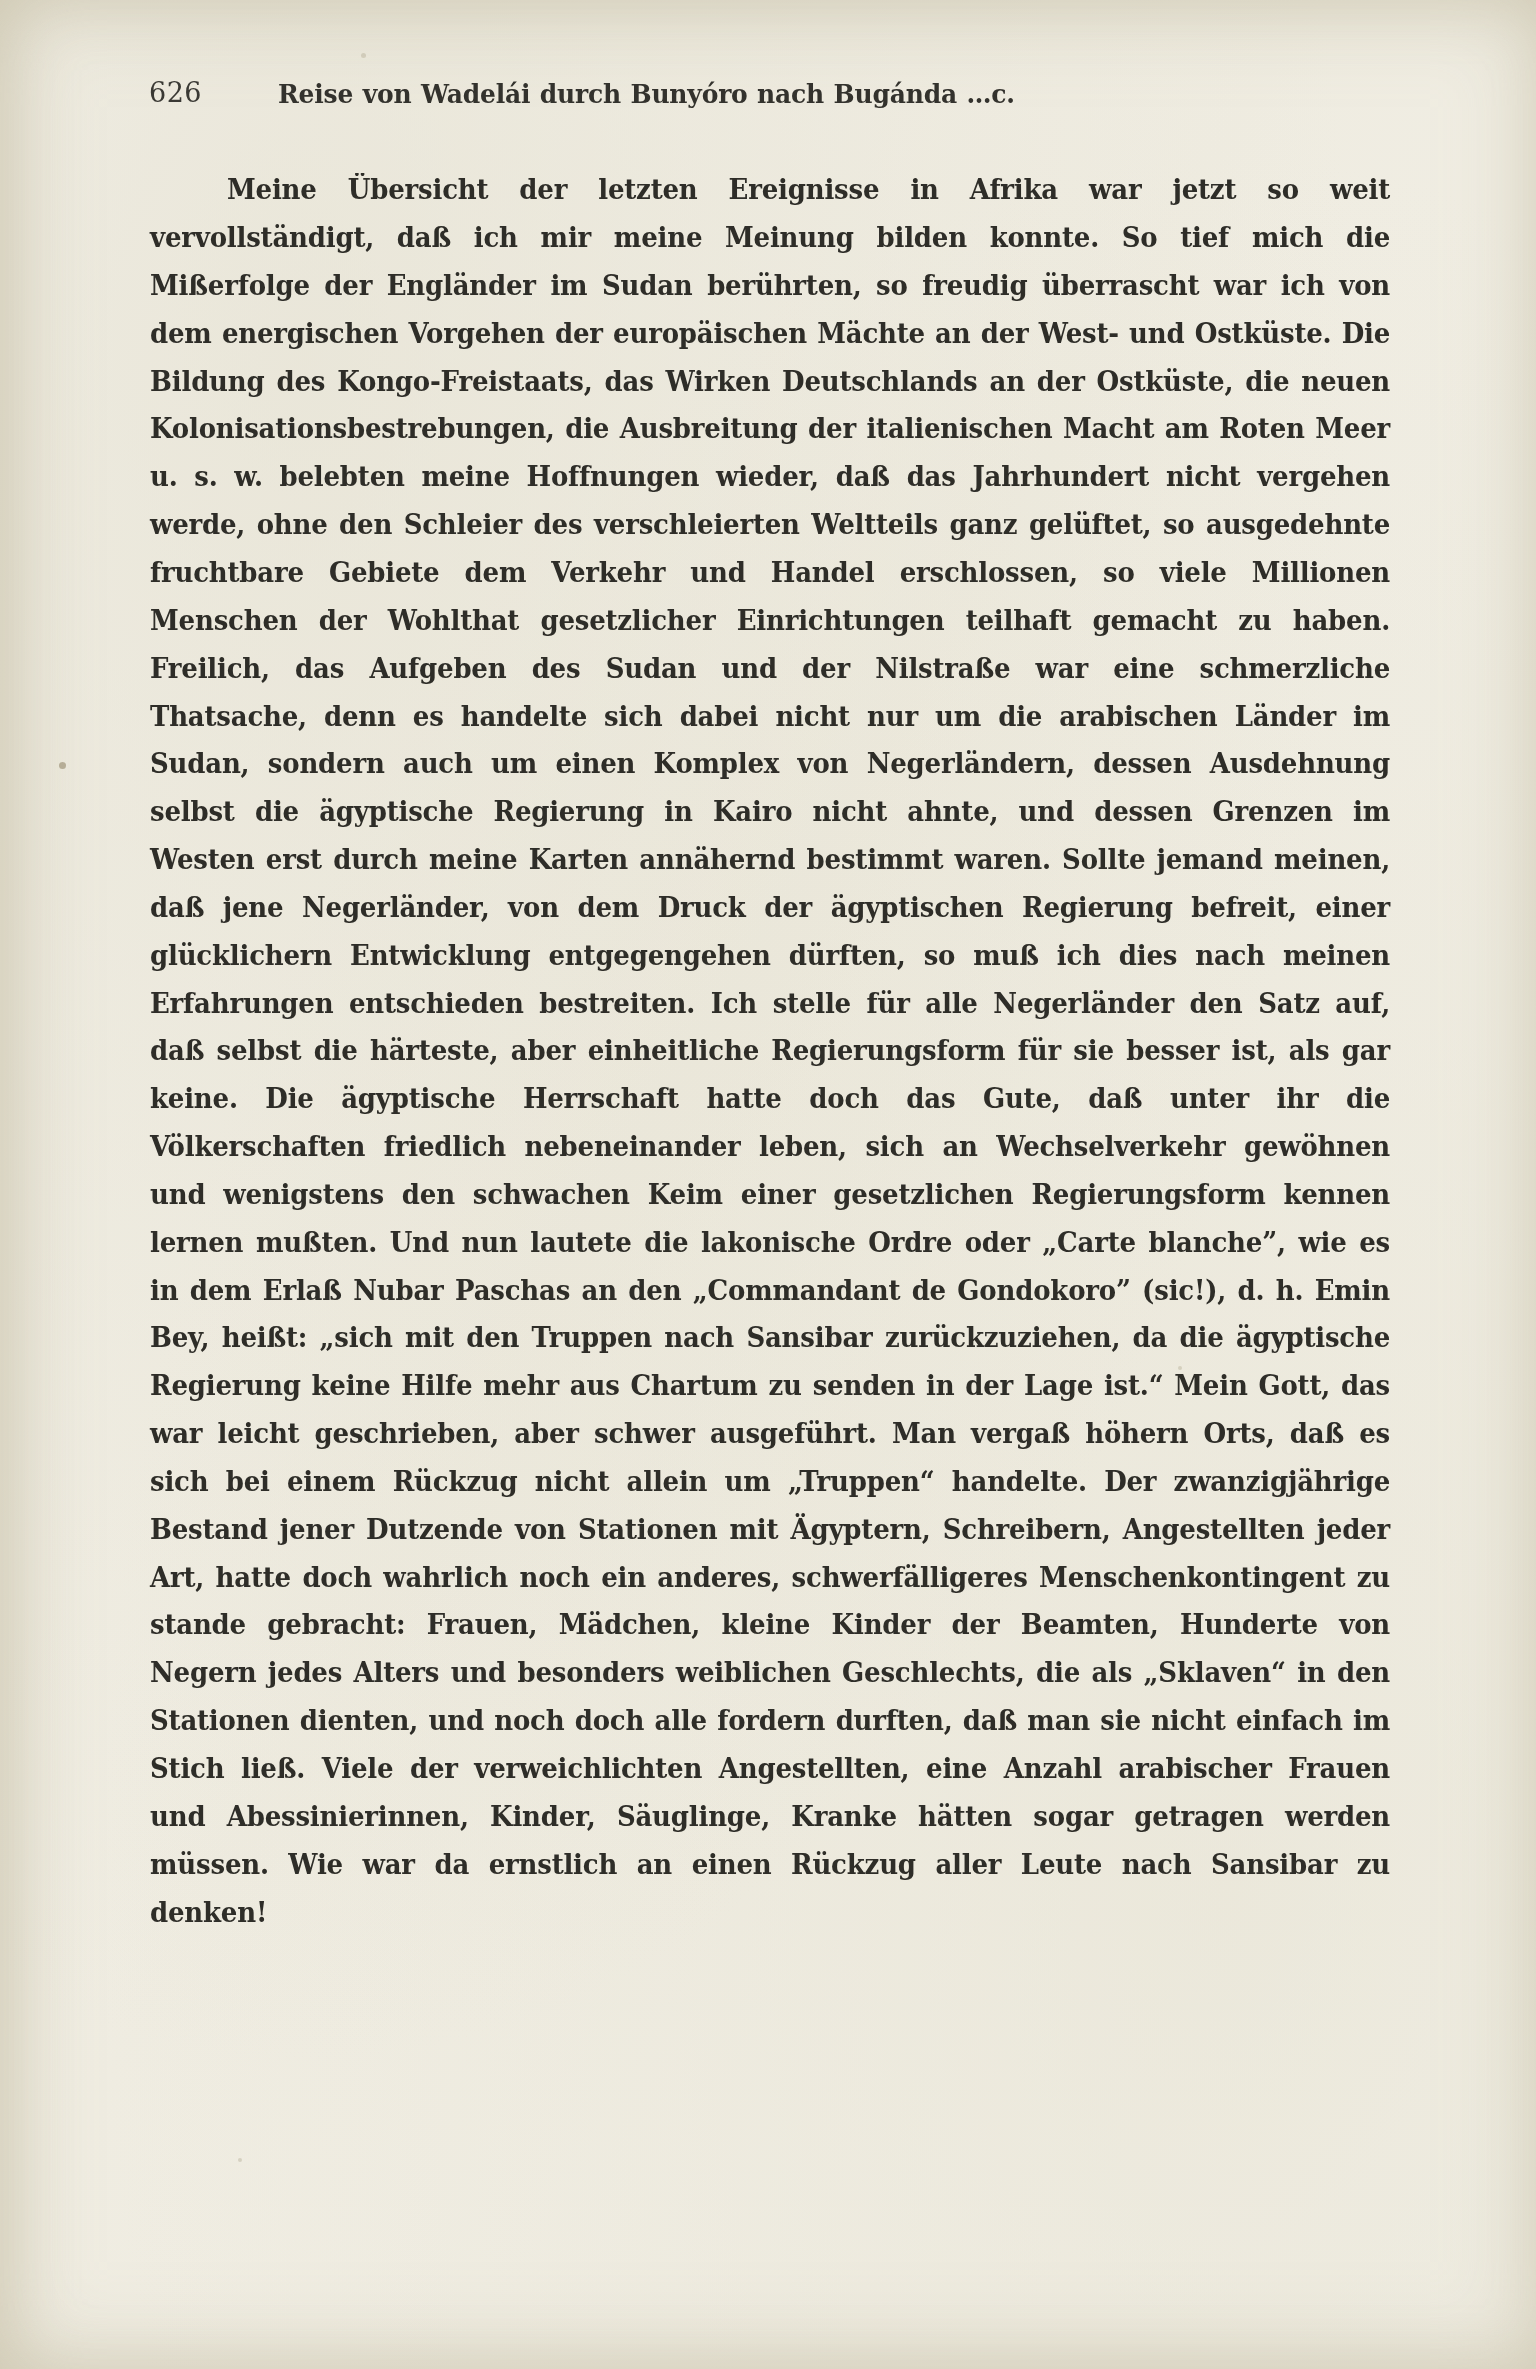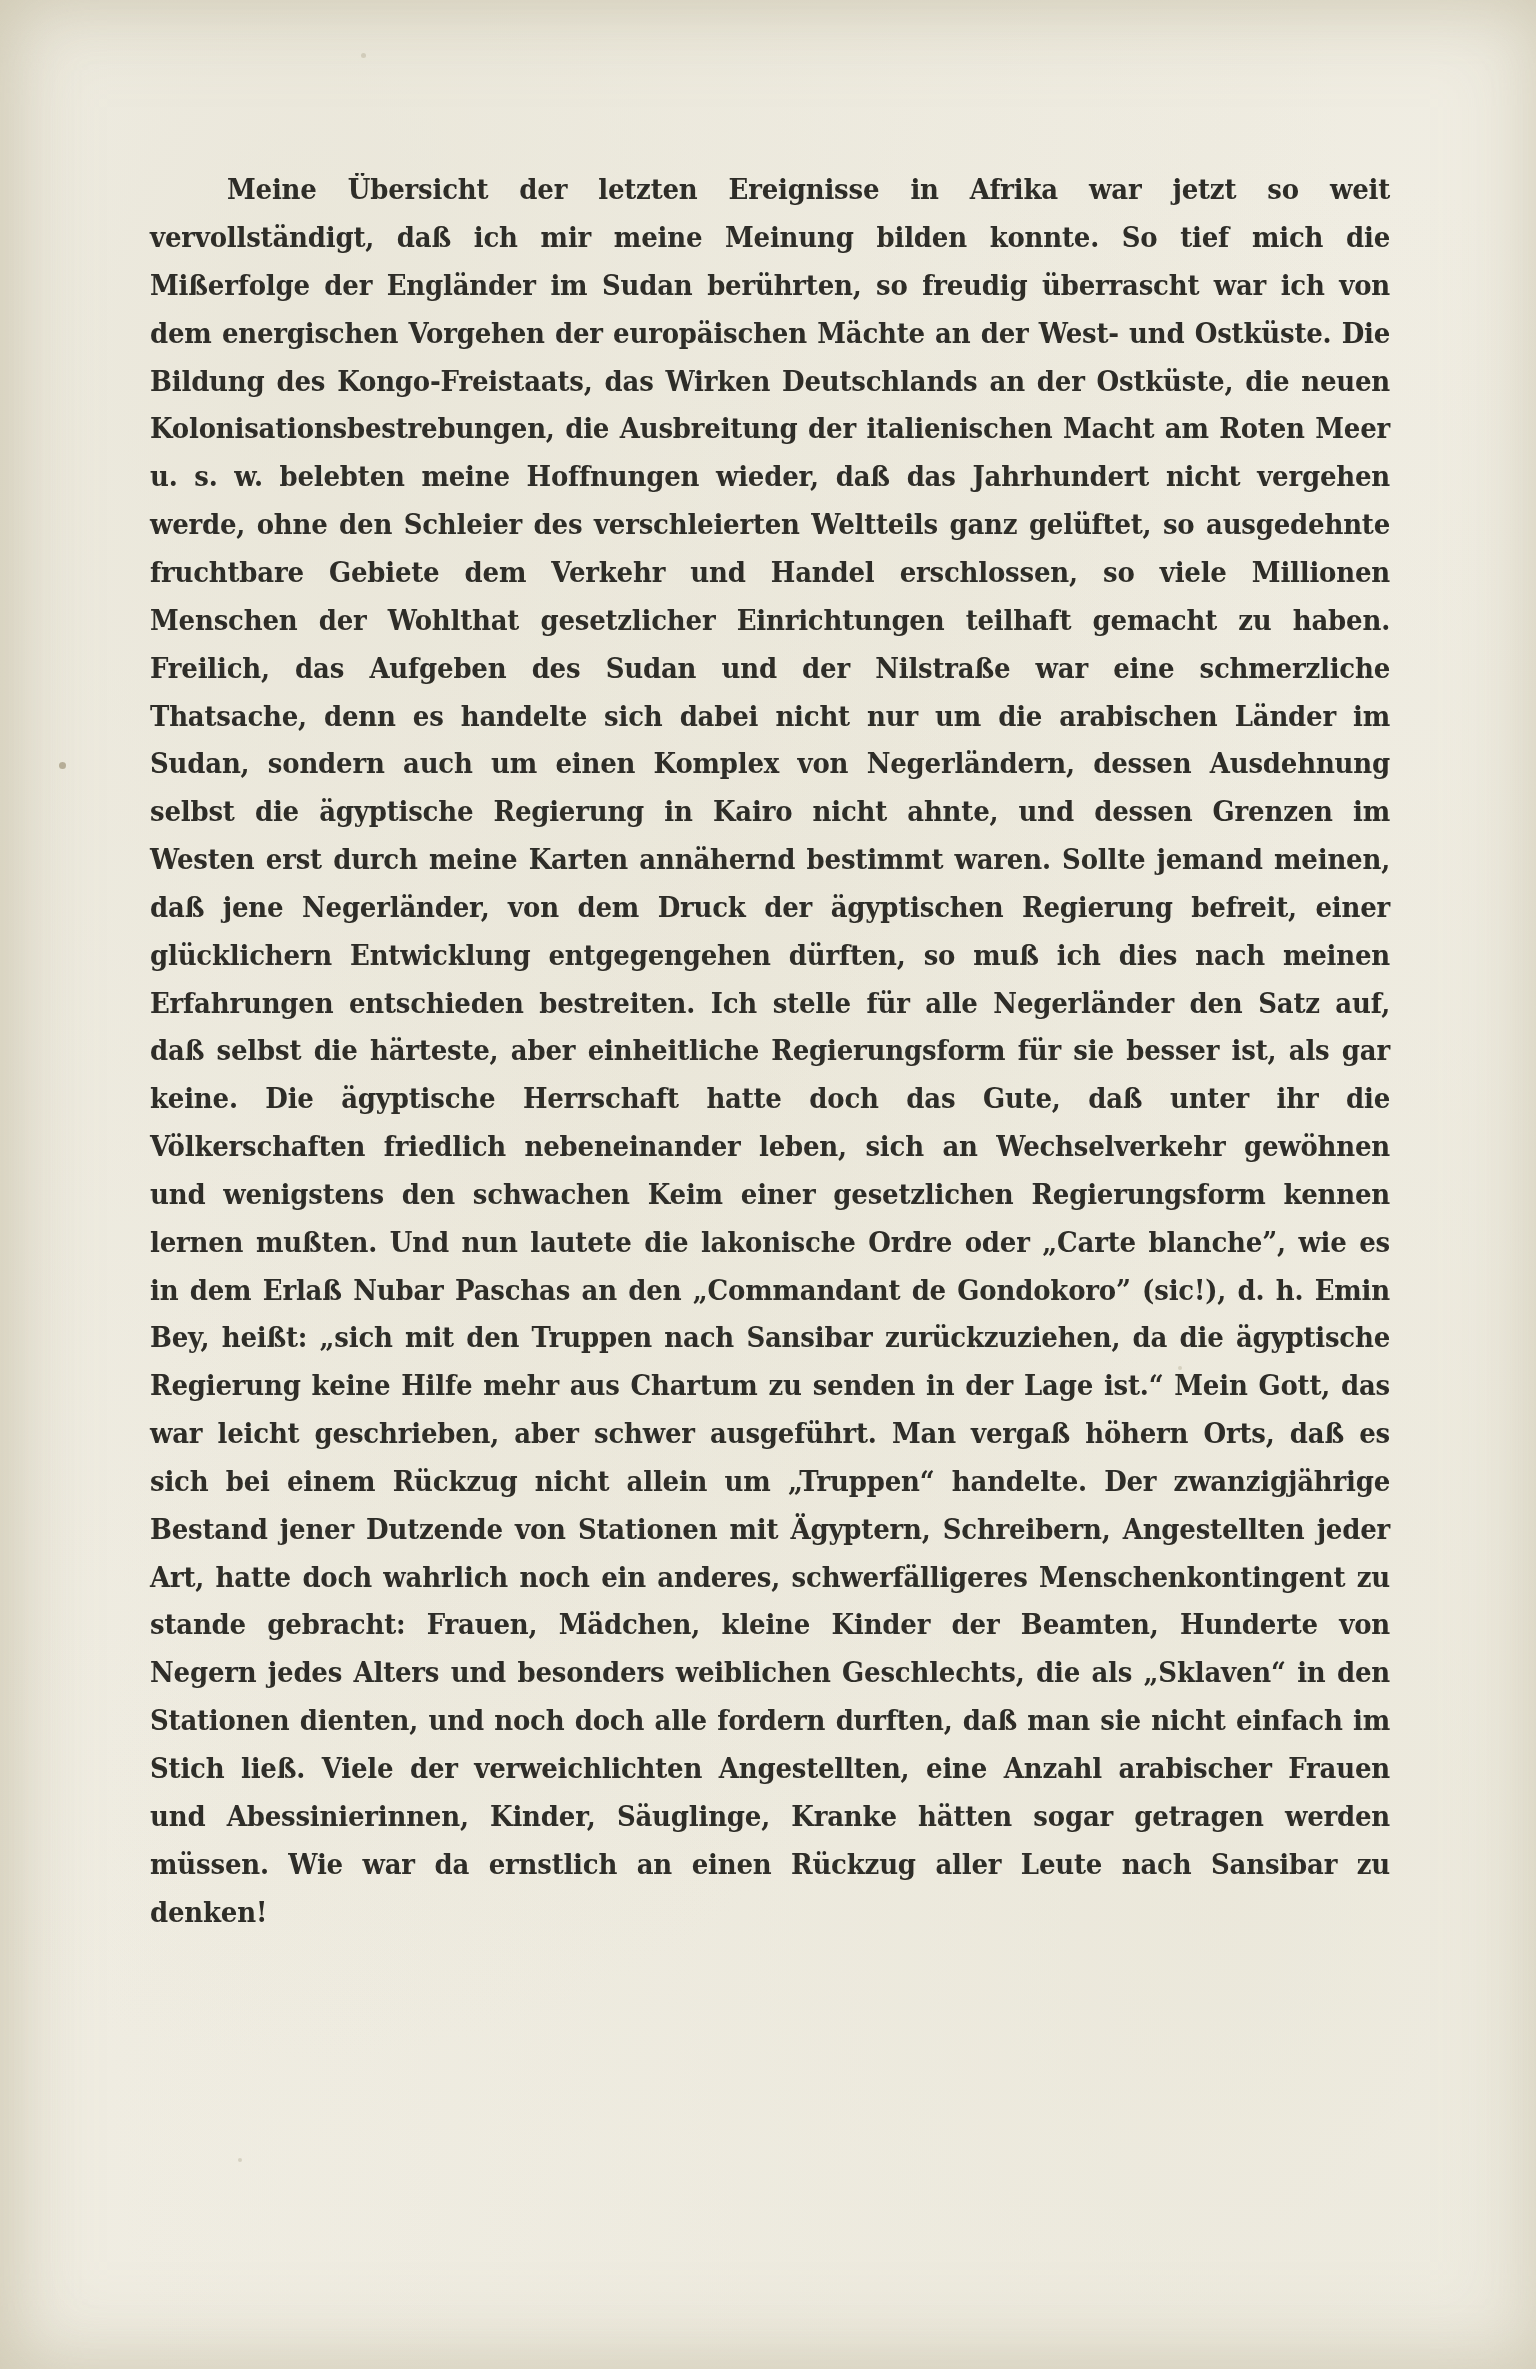--- a/index.html
+++ b/index.html
@@ -97,19 +97,23 @@
 
 <div class="page">
 
   <div class="edge-shade"></div>
 
   <div class="paper-speck" style="left:361px;top:53px;width:5px;height:5px;"></div>
   <div class="paper-speck" style="left:1178px;top:1366px;width:4px;height:4px;"></div>
   <div class="paper-speck" style="left:238px;top:2158px;width:4px;height:4px;"></div>
   <div class="blot"></div>
 
+  <div class="header">
+    <div class="folio">626</div>
+    <div class="running-title frak">Reise von Wadelái durch Bunyóro nach Bugánda …c.</div>
+  </div>
 
   <div class="body">
     <p class="frak">Meine Übersicht der letzten Ereignisse in Afrika war jetzt so weit vervollständigt, daß ich mir meine Meinung bilden konnte. So tief mich die Mißerfolge der Engländer im Sudan berührten, so freudig überrascht war ich von dem energischen Vorgehen der europäischen Mächte an der West- und Ostküste. Die Bildung des Kongo-Freistaats, das Wirken Deutschlands an der Ostküste, die neuen Kolonisationsbestrebungen, die Ausbreitung der italienischen Macht am Roten Meer u. s. w. belebten meine Hoffnungen wieder, daß das Jahrhundert nicht vergehen werde, ohne den Schleier des verschleierten Weltteils ganz gelüftet, so ausgedehnte fruchtbare Gebiete dem Verkehr und Handel erschlossen, so viele Millionen Menschen der Wohlthat gesetzlicher Einrichtungen teilhaft gemacht zu haben. Freilich, das Aufgeben des Sudan und der Nilstraße war eine schmerzliche Thatsache, denn es handelte sich dabei nicht nur um die arabischen Länder im Sudan, sondern auch um einen Komplex von Negerländern, dessen Ausdehnung selbst die ägyptische Regierung in Kairo nicht ahnte, und dessen Grenzen im Westen erst durch meine Karten annähernd bestimmt waren. Sollte jemand meinen, daß jene Negerländer, von dem Druck der ägyptischen Regierung befreit, einer glücklichern Entwicklung entgegengehen dürften, so muß ich dies nach meinen Erfahrungen entschieden bestreiten. Ich stelle für alle Negerländer den Satz auf, daß selbst die härteste, aber einheitliche Regierungsform für sie besser ist, als gar keine. Die ägyptische Herrschaft hatte doch das Gute, daß unter ihr die Völkerschaften friedlich nebeneinander leben, sich an Wechselverkehr gewöhnen und wenigstens den schwachen Keim einer gesetzlichen Regierungsform kennen lernen mußten. Und nun lautete die lakonische Ordre oder „Carte blanche”, wie es in dem Erlaß Nubar Paschas an den „Commandant de Gondokoro” (sic!), d. h. Emin Bey, heißt: „sich mit den Truppen nach Sansibar zurückzuziehen, da die ägyptische Regierung keine Hilfe mehr aus Chartum zu senden in der Lage ist.“ Mein Gott, das war leicht geschrieben, aber schwer ausgeführt. Man vergaß höhern Orts, daß es sich bei einem Rückzug nicht allein um „Truppen“ handelte. Der zwanzigjährige Bestand jener Dutzende von Stationen mit Ägyptern, Schreibern, Angestellten jeder Art, hatte doch wahrlich noch ein anderes, schwerfälligeres Menschenkontingent zu stande gebracht: Frauen, Mädchen, kleine Kinder der Beamten, Hunderte von Negern jedes Alters und besonders weiblichen Geschlechts, die als „Sklaven“ in den Stationen dienten, und noch doch alle fordern durften, daß man sie nicht einfach im Stich ließ. Viele der verweichlichten Angestellten, eine Anzahl arabischer Frauen und Abessinierinnen, Kinder, Säuglinge, Kranke hätten sogar getragen werden müssen. Wie war da ernstlich an einen Rückzug aller Leute nach Sansibar zu denken!</p>
   </div>
 
 </div>
 
 
 </body></html>

